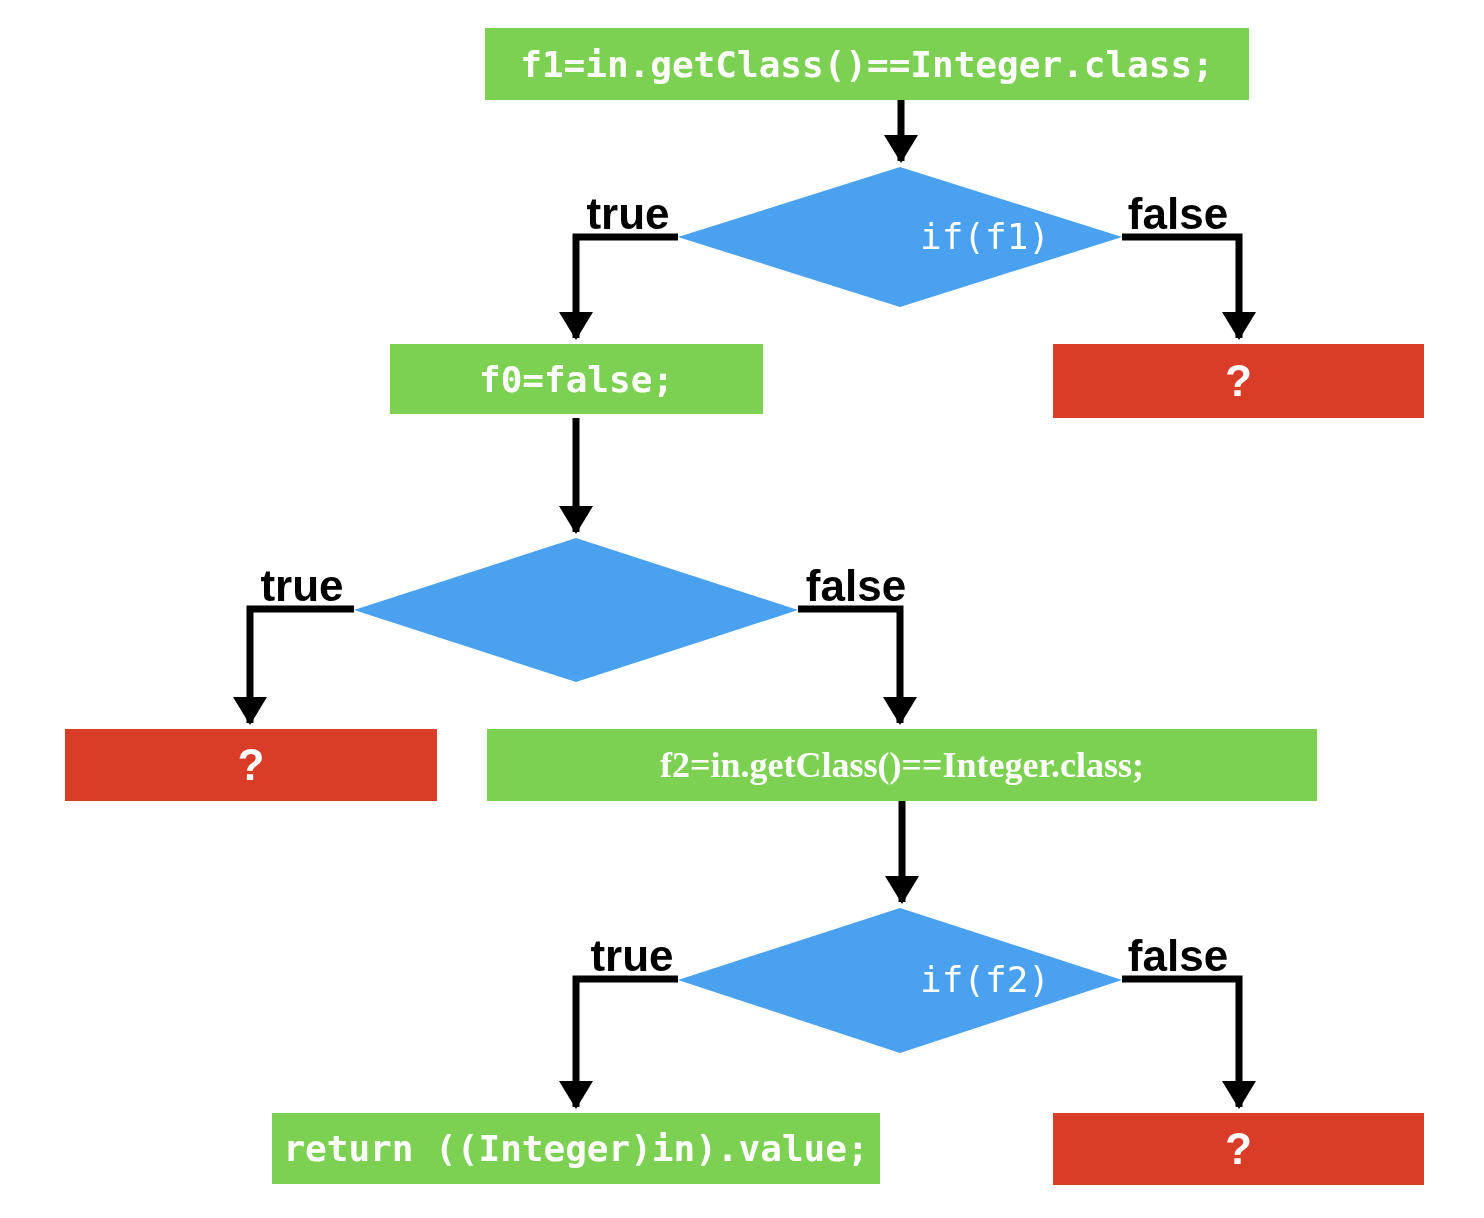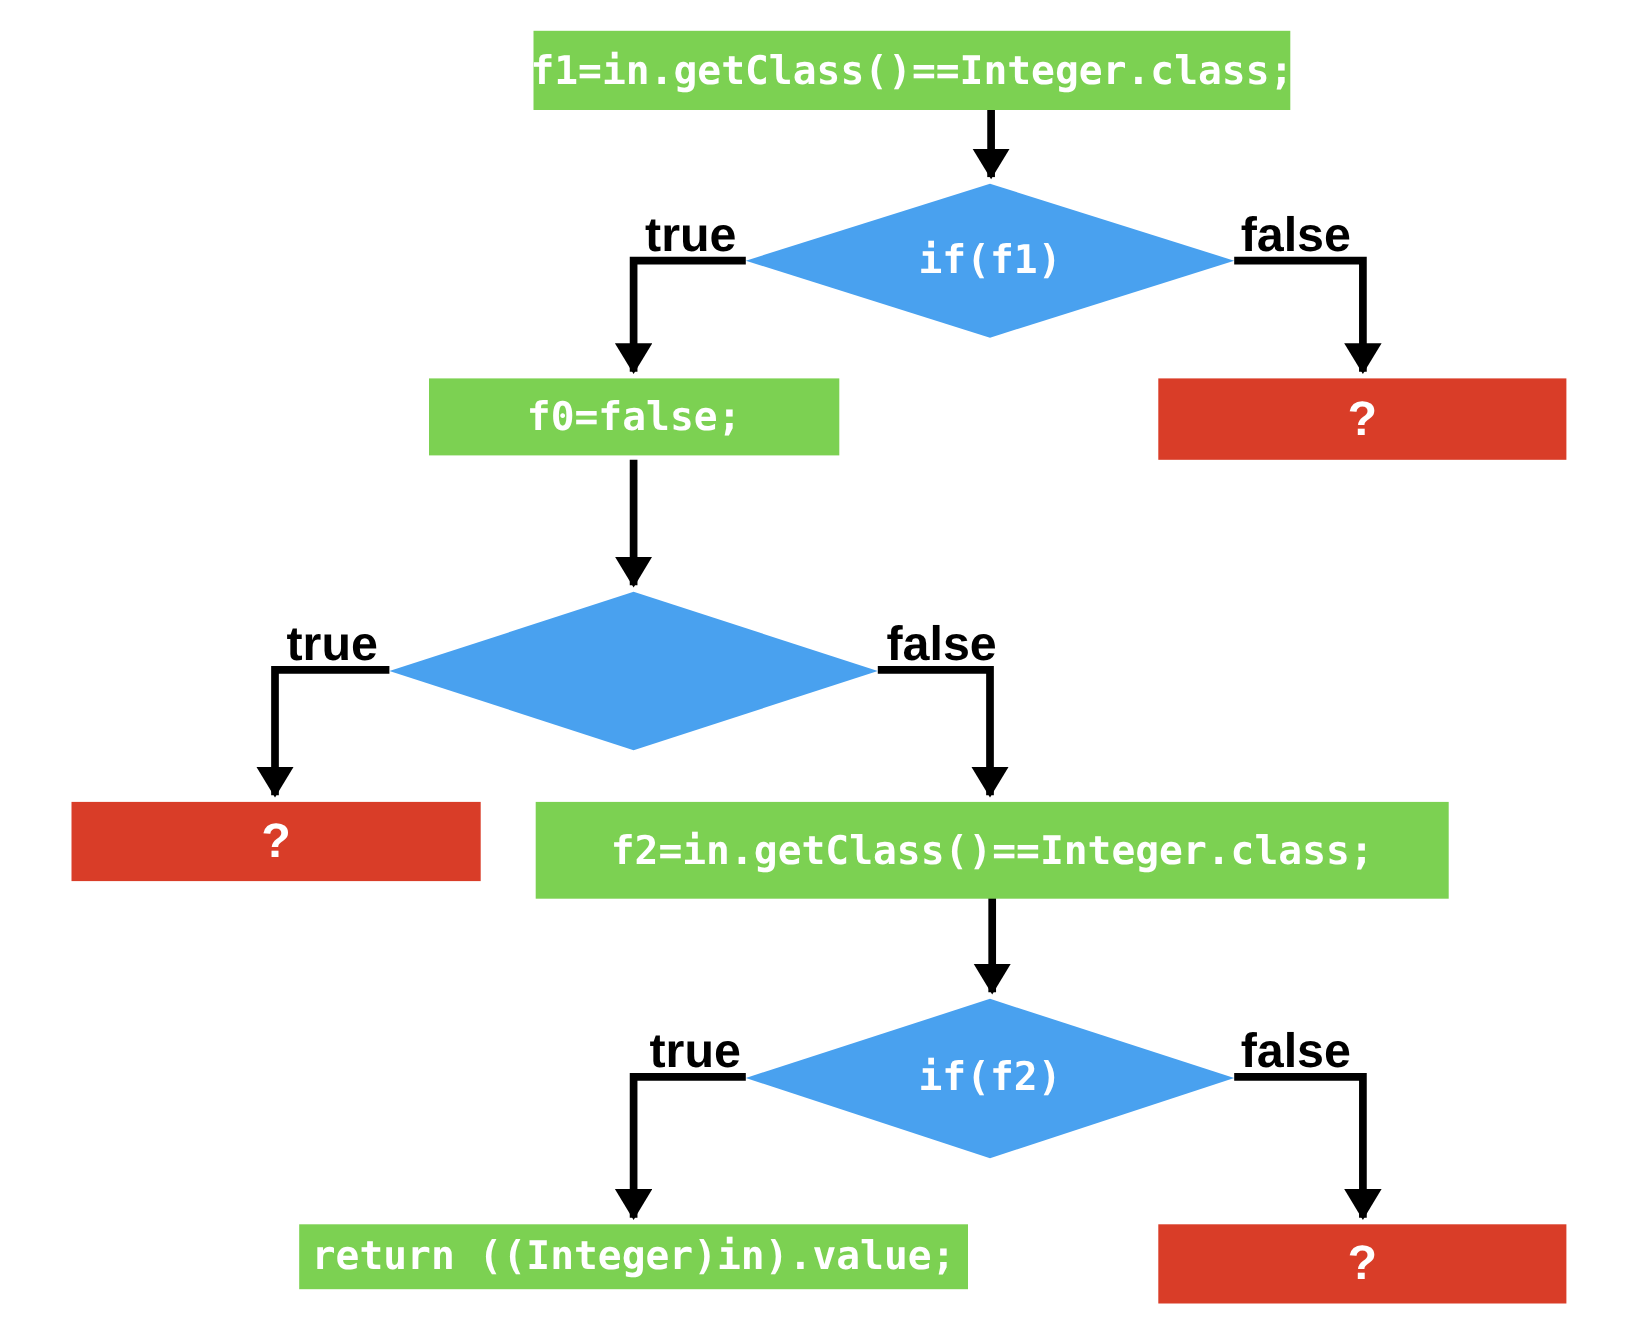--- a/index.html
+++ b/index.html
@@ -25,23 +25,23 @@
     color:var(--node-text);
     font-weight:bold;
     font-size:36px;
     white-space:nowrap;
   }
   .process{background:var(--green);}
   .unknown{background:var(--red);font-family:"Liberation Sans","DejaVu Sans",sans-serif;font-size:44px;}
   .diamond-label{
     position:absolute;
     width:300px;
-    text-align:center;
+    text-align:right;
     color:var(--node-text);
-    font-weight:bold;
+    font-weight:normal;
     font-size:36px;
     line-height:40px;
   }
   .edge-label{
     position:absolute;
     width:200px;
     text-align:center;
     color:var(--label-text);
     font-family:"Liberation Sans","DejaVu Sans",sans-serif;
     font-weight:bold;
@@ -73,31 +73,31 @@
       <path d="M1122,979 L1239,979 L1239,1107" marker-end="url(#arrow)"></path>
     </g>
 
     <g fill="#49a1ef">
       <polygon points="900,167 1122,237 900,307 678,237"></polygon>
       <polygon points="576,538 798,610 576,682 354,610"></polygon>
       <polygon points="900,908 1122,980 900,1053 678,980"></polygon>
     </g>
   </svg>
 
-  <div class="node process" style="left:485px;top:28px;width:688px;height:72px;">f1=in.getClass()==Integer.class;</div>
+  <div class="node process" style="left:485px;top:28px;width:764px;height:72px;">f1=in.getClass()==Integer.class;</div>
 
   <div class="node process" style="left:390px;top:344px;width:373px;height:70px;">f0=false;</div>
 
   <div class="node unknown" style="left:1053px;top:344px;width:371px;height:74px;">?</div>
 
   <div class="node unknown" style="left:65px;top:729px;width:372px;height:72px;">?</div>
 
-  <div class="node process" style="left:487px;top:729px;width:830px;height:88px;">f2=in.getClass()==Integer.class;</div>
+  <div class="node process" style="left:487px;top:729px;width:830px;height:72px;font-family:Liberation Serif, serif;">f2=in.getClass()==Integer.class;</div>
 
-  <div class="node process" style="left:272px;top:1113px;width:608px;height:59px;">return ((Integer)in).value;</div>
+  <div class="node process" style="left:272px;top:1113px;width:608px;height:71px;">return ((Integer)in).value;</div>
 
   <div class="node unknown" style="left:1053px;top:1113px;width:371px;height:72px;">?</div>
 
   <div class="diamond-label" style="left:750px;top:217px;">if(f1)</div>
 
 
   <div class="diamond-label" style="left:750px;top:960px;">if(f2)</div>
 
   <div class="edge-label" style="left:528px;top:192px;">true</div>
 

